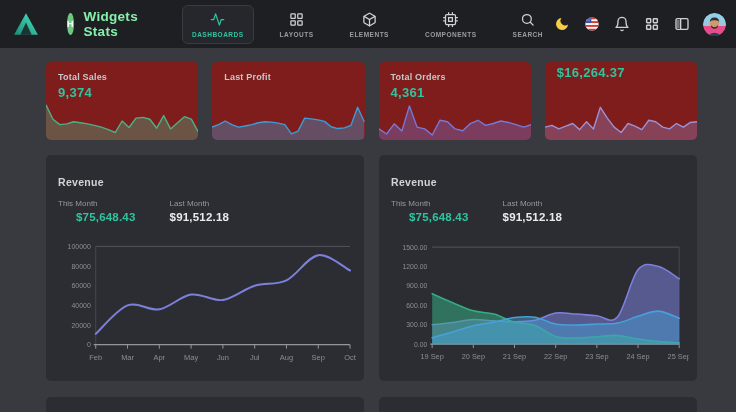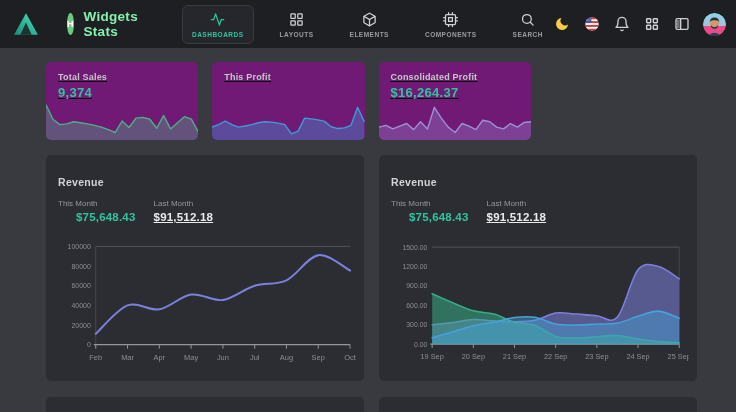--- a/index.html
+++ b/index.html
@@ -23,34 +23,34 @@
   .nav-label { font-size:6.5px; font-weight:bold; letter-spacing:.5px; color:#9b9ca1; white-space:nowrap; }
   .nav-item.active .nav-label { color:#2ec4a0; }
   .actions { margin-left:auto; display:flex; align-items:center; gap:13px; }
   .act-icon { width:17px; height:17px; display:flex; align-items:center; justify-content:center; color:#cfd0d3; cursor:pointer; }
   .act-icon svg { width:16px; height:16px; }
   .avatar { width:23px; height:23px; border-radius:50%; overflow:hidden; cursor:pointer; }
 
   
   .main { padding:14px 39px 0 46px; }
   .stats-row { display:grid; grid-template-columns:repeat(4,1fr); gap:14px; }
-  .stat-card { position:relative; height:78px; background:#701a75; border-radius:5px; overflow:hidden;text-decoration:underline; }
+  .stat-card { position:relative; height:78px; background:#7f1d1d; border-radius:5px; overflow:hidden; }
   .stat-label { padding:10px 12px 0; font-size:9px; font-weight:bold; color:#c6c7ca; letter-spacing:.2px; }
   .stat-value { padding:3px 12px 0; font-size:13px; font-weight:bold; color:#2ec4a0; letter-spacing:.3px; }
   .sparkline { position:absolute; left:0; right:0; bottom:0; height:40px; }
   .sparkline svg { width:100%; height:100%; display:block; }
 
   .charts-row { display:grid; grid-template-columns:1fr 1fr; gap:15px; margin-top:15px; }
   .panel { height:226px; background:#2c2d32; border-radius:5px; padding:13px 8px 0 12px; overflow:hidden; }
   .panel-title { font-size:10.5px; font-weight:bold; color:#d2d3d5; letter-spacing:.3px;margin-top:8px; }
-  .legend { display:flex; gap:18px; margin-top:11px; }
+  .legend { display:flex; gap:34px; margin-top:11px; }
   .legend-label { font-size:8px; color:#96979c; }
   .legend-value { font-size:11.5px; font-weight:bold; margin-top:3px; letter-spacing:.2px; }
   .legend-value.green { color:#2ec4a0;padding-left:18px; }
-  .legend-value.white { color:#e9eaec;text-decoration:underline; }
+  .legend-value.white { color:#e9eaec; }
   .chart { margin-top:9px; height:140px; }
   .chart svg { width:100%; height:100%; display:block; }
 
   .bottom-row { display:grid; grid-template-columns:1fr 1fr; gap:15px; margin-top:16px; }
   .bottom-panel { height:48px; background:#2c2d32; border-radius:5px; }
 </style>
 </head>
 <body>
 
 <div class="header">
@@ -204,30 +204,39 @@
       <div class="stat-label">Total Sales</div>
       <div class="stat-value">9,374</div>
       <div class="sparkline">
           <svg viewBox="0 0 100 40" preserveAspectRatio="none">
             <polygon points="0,41 0.00,4.80 4.55,19.20 9.09,24.60 13.64,23.88 18.18,21.72 22.73,22.80 27.27,23.88 31.82,25.32 36.36,27.12 40.91,29.64 45.45,32.52 50.00,21.00 54.55,27.48 59.09,18.12 63.64,17.40 68.18,19.20 72.73,28.20 77.27,15.60 81.82,28.92 86.36,22.80 90.91,16.68 95.45,19.20 100.00,31.80 100,41" fill="rgba(79,174,133,0.38)"></polygon>
             <polyline points="0.00,4.80 4.55,19.20 9.09,24.60 13.64,23.88 18.18,21.72 22.73,22.80 27.27,23.88 31.82,25.32 36.36,27.12 40.91,29.64 45.45,32.52 50.00,21.00 54.55,27.48 59.09,18.12 63.64,17.40 68.18,19.20 72.73,28.20 77.27,15.60 81.82,28.92 86.36,22.80 90.91,16.68 95.45,19.20 100.00,31.80" fill="none" stroke="#4fae85" stroke-width="1.4" vector-effect="non-scaling-stroke" stroke-linejoin="round"></polyline>
           </svg>
         </div>
     </div>
     <div class="stat-card">
-      <div class="stat-label">This Profit</div>
+      <div class="stat-label">Last Profit</div>
       <div class="sparkline">
           <svg viewBox="0 0 100 40" preserveAspectRatio="none">
             <polygon points="0,41 0.00,27.12 4.35,24.60 8.70,21.00 13.04,24.60 17.39,27.12 21.74,26.04 26.09,24.60 30.43,22.80 34.78,21.72 39.13,22.08 43.48,23.16 47.83,24.60 52.17,33.96 56.52,31.08 60.87,18.12 65.22,18.84 69.57,19.92 73.91,21.36 78.26,26.76 82.61,28.56 86.96,27.84 91.30,25.32 95.65,7.32 100.00,21.72 100,41" fill="rgba(61,155,216,0.38)"></polygon>
             <polyline points="0.00,27.12 4.35,24.60 8.70,21.00 13.04,24.60 17.39,27.12 21.74,26.04 26.09,24.60 30.43,22.80 34.78,21.72 39.13,22.08 43.48,23.16 47.83,24.60 52.17,33.96 56.52,31.08 60.87,18.12 65.22,18.84 69.57,19.92 73.91,21.36 78.26,26.76 82.61,28.56 86.96,27.84 91.30,25.32 95.65,7.32 100.00,21.72" fill="none" stroke="#3d9bd8" stroke-width="1.4" vector-effect="non-scaling-stroke" stroke-linejoin="round"></polyline>
           </svg>
         </div>
     </div>
     <div class="stat-card">
-      <div class="stat-label">Consolidated Profit</div>
+      <div class="stat-label">Total Orders</div>
+      <div class="stat-value">4,361</div>
+      <div class="sparkline">
+          <svg viewBox="0 0 100 40" preserveAspectRatio="none">
+            <polygon points="0,41 0.00,28.92 5.00,33.96 10.00,23.88 15.00,31.08 20.00,5.88 25.00,27.12 30.00,28.92 35.00,35.04 40.00,20.28 45.00,21.72 50.00,28.92 55.00,30.72 60.00,23.52 65.00,20.28 70.00,25.32 75.00,23.52 80.00,21.00 85.00,22.44 90.00,24.60 95.00,27.12 100.00,24.60 100,41" fill="rgba(117,121,218,0.35)"></polygon>
+            <polyline points="0.00,28.92 5.00,33.96 10.00,23.88 15.00,31.08 20.00,5.88 25.00,27.12 30.00,28.92 35.00,35.04 40.00,20.28 45.00,21.72 50.00,28.92 55.00,30.72 60.00,23.52 65.00,20.28 70.00,25.32 75.00,23.52 80.00,21.00 85.00,22.44 90.00,24.60 95.00,27.12 100.00,24.60" fill="none" stroke="#7579da" stroke-width="1.4" vector-effect="non-scaling-stroke" stroke-linejoin="round"></polyline>
+          </svg>
+        </div>
+    </div>
+    <div class="stat-card">
       <div class="stat-value">$16,264.37</div>
       <div class="sparkline">
           <svg viewBox="0 0 100 40" preserveAspectRatio="none">
             <polygon points="0,41 0.00,27.12 4.55,25.32 9.09,28.92 13.64,26.04 18.18,23.52 22.73,29.64 27.27,21.72 31.82,28.92 36.36,7.32 40.91,18.12 45.45,27.12 50.00,32.52 54.55,23.52 59.09,26.04 63.64,29.64 68.18,20.28 72.73,21.72 77.27,27.12 81.82,28.92 86.36,23.52 90.91,27.12 95.45,22.44 100.00,21.72 100,41" fill="rgba(156,145,214,0.32)"></polygon>
             <polyline points="0.00,27.12 4.55,25.32 9.09,28.92 13.64,26.04 18.18,23.52 22.73,29.64 27.27,21.72 31.82,28.92 36.36,7.32 40.91,18.12 45.45,27.12 50.00,32.52 54.55,23.52 59.09,26.04 63.64,29.64 68.18,20.28 72.73,21.72 77.27,27.12 81.82,28.92 86.36,23.52 90.91,27.12 95.45,22.44 100.00,21.72" fill="none" stroke="#9c91d6" stroke-width="1.4" vector-effect="non-scaling-stroke" stroke-linejoin="round"></polyline>
           </svg>
         </div>
     </div>
   </div>
 

